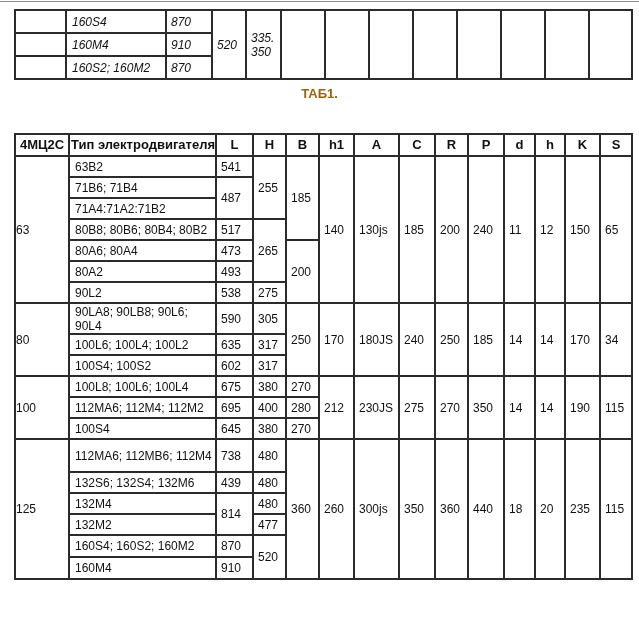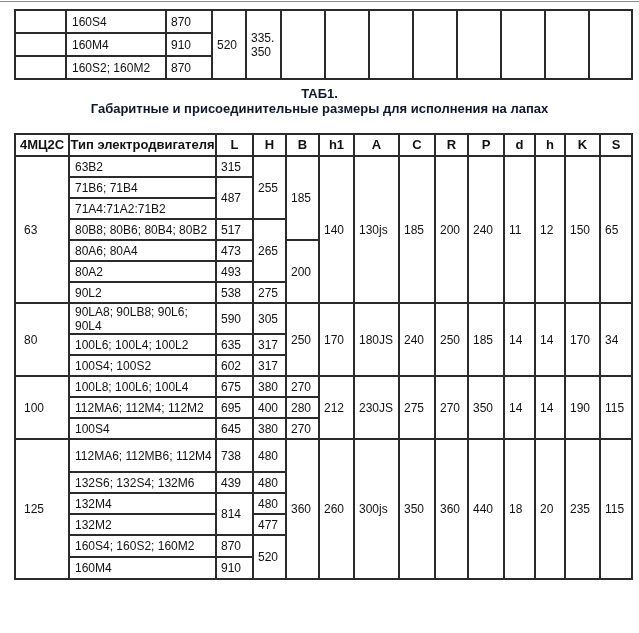--- a/index.html
+++ b/index.html
@@ -14,33 +14,33 @@
     background: #8d8d8d;
   }
   table { border-collapse: collapse; table-layout: fixed; }
   td, th {
     border: 2px solid #2b2b2b;
     font-size: 12px; line-height: 14px;
     padding: 0 1px 0 4px;
     text-align: left; vertical-align: middle;
     overflow: hidden; color: #111;
   }
-  .t1 { position: absolute; left: 14px; top: 9px; width: 617px; }
+  .t1 { position: absolute; left: 14px; top: 9px; width: 617px; font-style: italic; }
   .t2 { position: absolute; left: 14px; top: 133px; width: 617px; }
   .t2 th {
     font-weight: bold; text-align: center; padding: 0; font-size: 13px;
   }
-  .t2 th.th-type { text-align: center; }
+  .t2 th.th-type { text-align: right; }
   td.type { padding-left: 5px; }
-  td.frame { padding-left: 8px; }
+  td.frame { padding-left: 0; }
   .r21 { height: 21px; } .r22 { height: 22px; } .r23 { height: 23px; }
   .r31 { height: 31px; } .r33 { height: 33px; } .hr { height: 22px; }
   .caption {
     position: absolute; left: 0; width: 639px; text-align: center;
-    font-weight: bold; font-size: 13px; line-height: 15px; color: #0f172a;
+    font-weight: bold; font-size: 13px; line-height: 15px; color: #a16207;
   }
   .cap1 { top: 86px; }
   .cap2 { top: 586px; }
 </style>
 </head>
 <body>
 
 <div class="page">
 
   <div class="cut-line"></div>
@@ -88,21 +88,20 @@
     <tr class="r23">
       <td class="frame"></td>
       <td class="type">160S2; 160M2</td>
       <td>870</td>
     </tr>
   </tbody>
     </table>
 
   <div class="caption cap1">
     <div>ТАБ1.</div>
-    <div>Габаритные и присоединительные размеры для исполнения на лапах</div>
   </div>
 
   <table class="t2">
     <colgroup>
       <col style="width:54px">
         <col style="width:147px">
         <col style="width:37px">
       <col style="width:33px">
         <col style="width:33px">
         <col style="width:35px">
@@ -129,21 +128,21 @@
       <th>P</th>
       <th>d</th>
       <th>h</th>
       <th>K</th>
       <th>S</th>
     </tr>
 
     <tr class="r21">
       <td rowspan="7" class="frame">63</td>
       <td class="type">63B2</td>
-      <td>315</td>
+      <td>541</td>
       <td rowspan="3">255</td>
       <td rowspan="4">185</td>
       <td rowspan="7">140</td>
       <td rowspan="7">130js</td>
       <td rowspan="7">185</td>
       <td rowspan="7">200</td>
       <td rowspan="7">240</td>
       <td rowspan="7">11</td>
       <td rowspan="7">12</td>
       <td rowspan="7">150</td>

